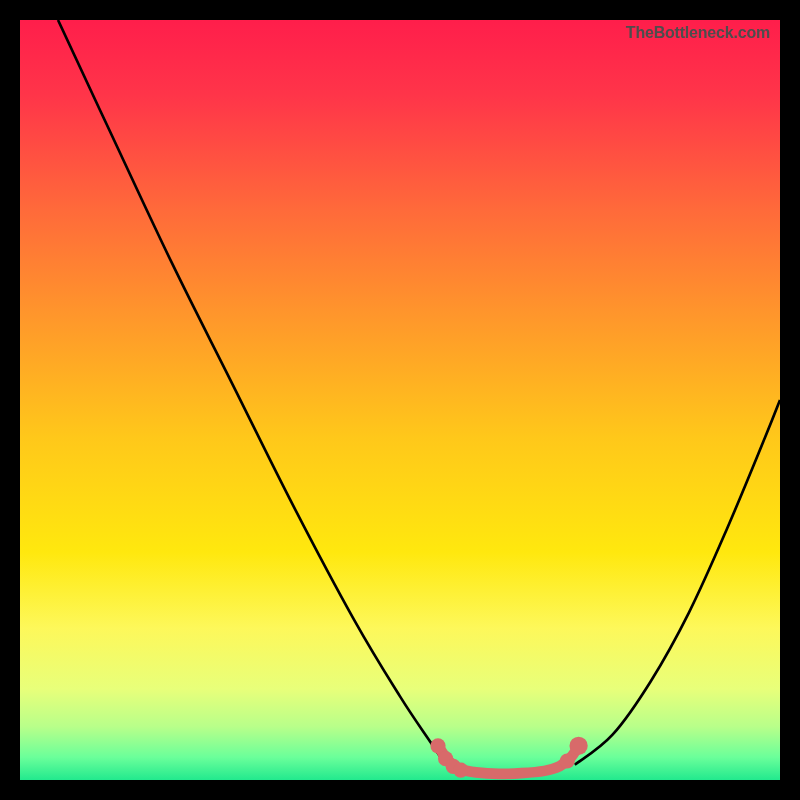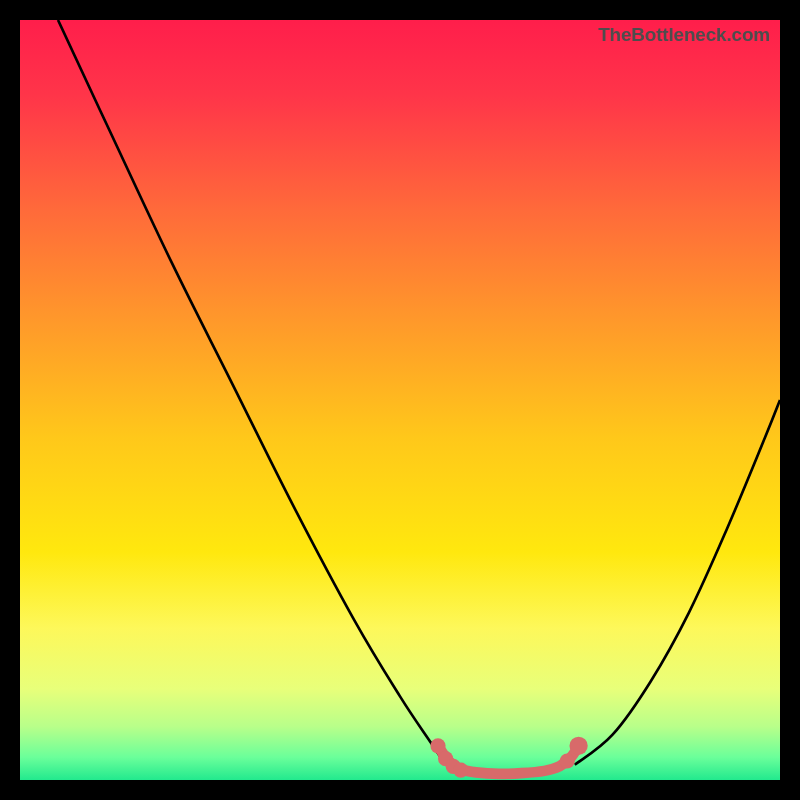--- a/index.html
+++ b/index.html
@@ -20,21 +20,21 @@
   }
   .gradient {
     position: absolute;
     left: 0; top: 0; width: 100%; height: 100%;
   }
   .watermark {
     position: absolute;
     top: 4px;
     right: 10px;
     font-family: Arial, Helvetica, sans-serif;
-    font-size: 19px;
+    font-size: 16px;
     font-weight: 600;
     color: #4d4d4d;
     letter-spacing: -0.2px;
     text-align: center;
   }
   svg.curves {
     position: absolute;
     left: 0; top: 0;
     width: 100%; height: 100%;
   }

